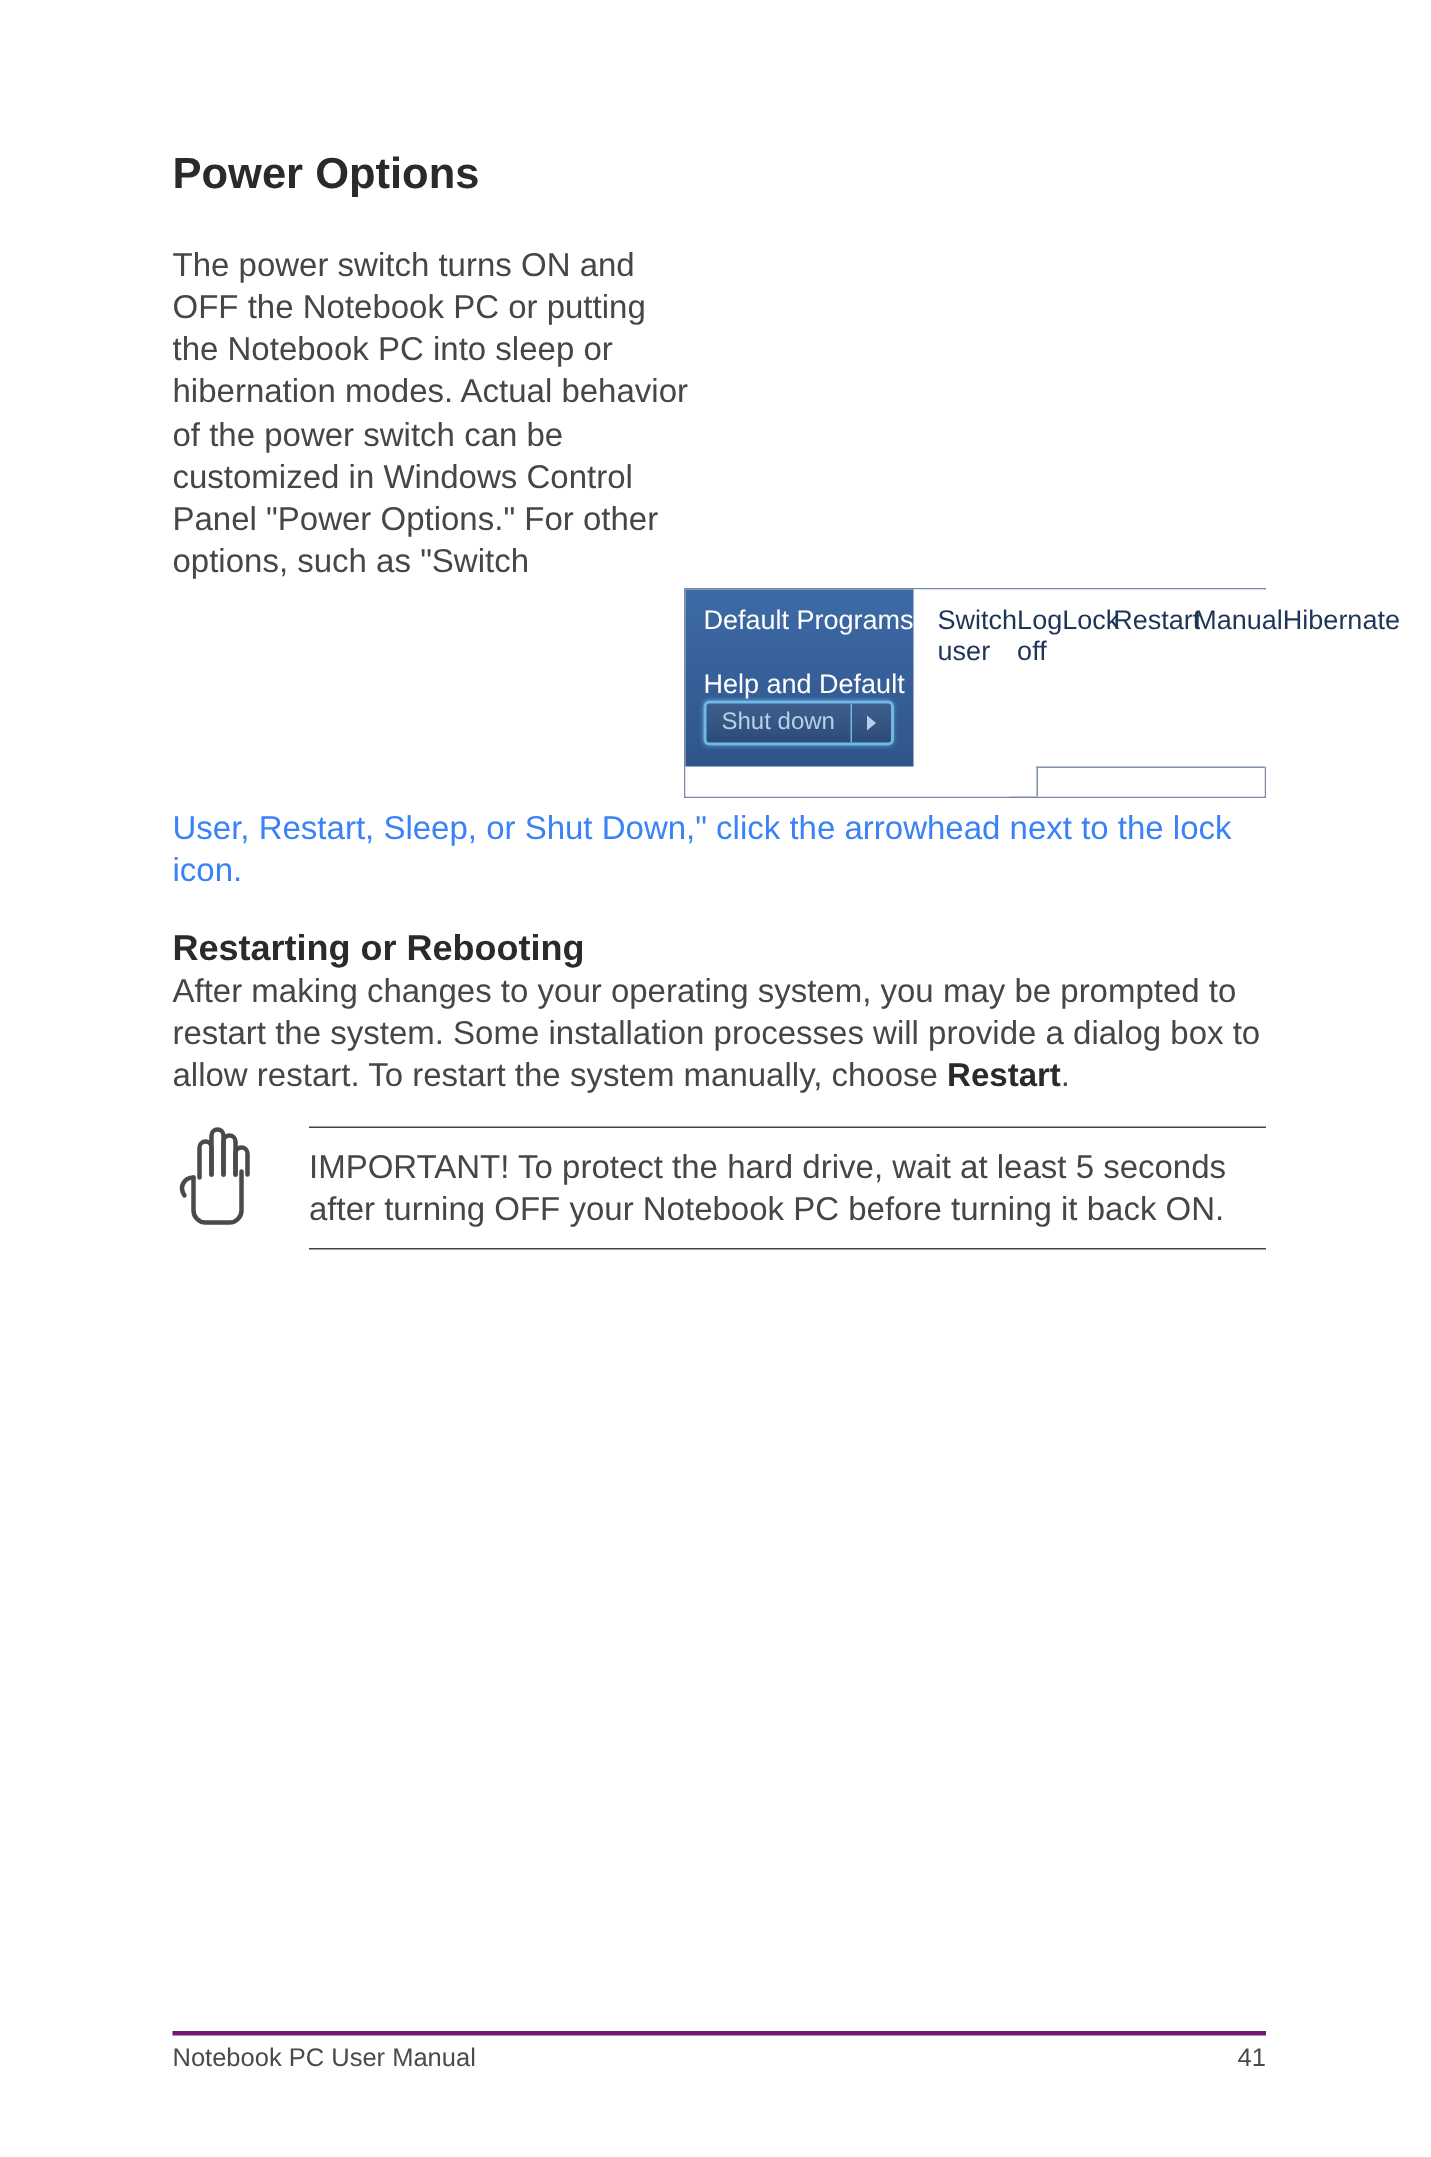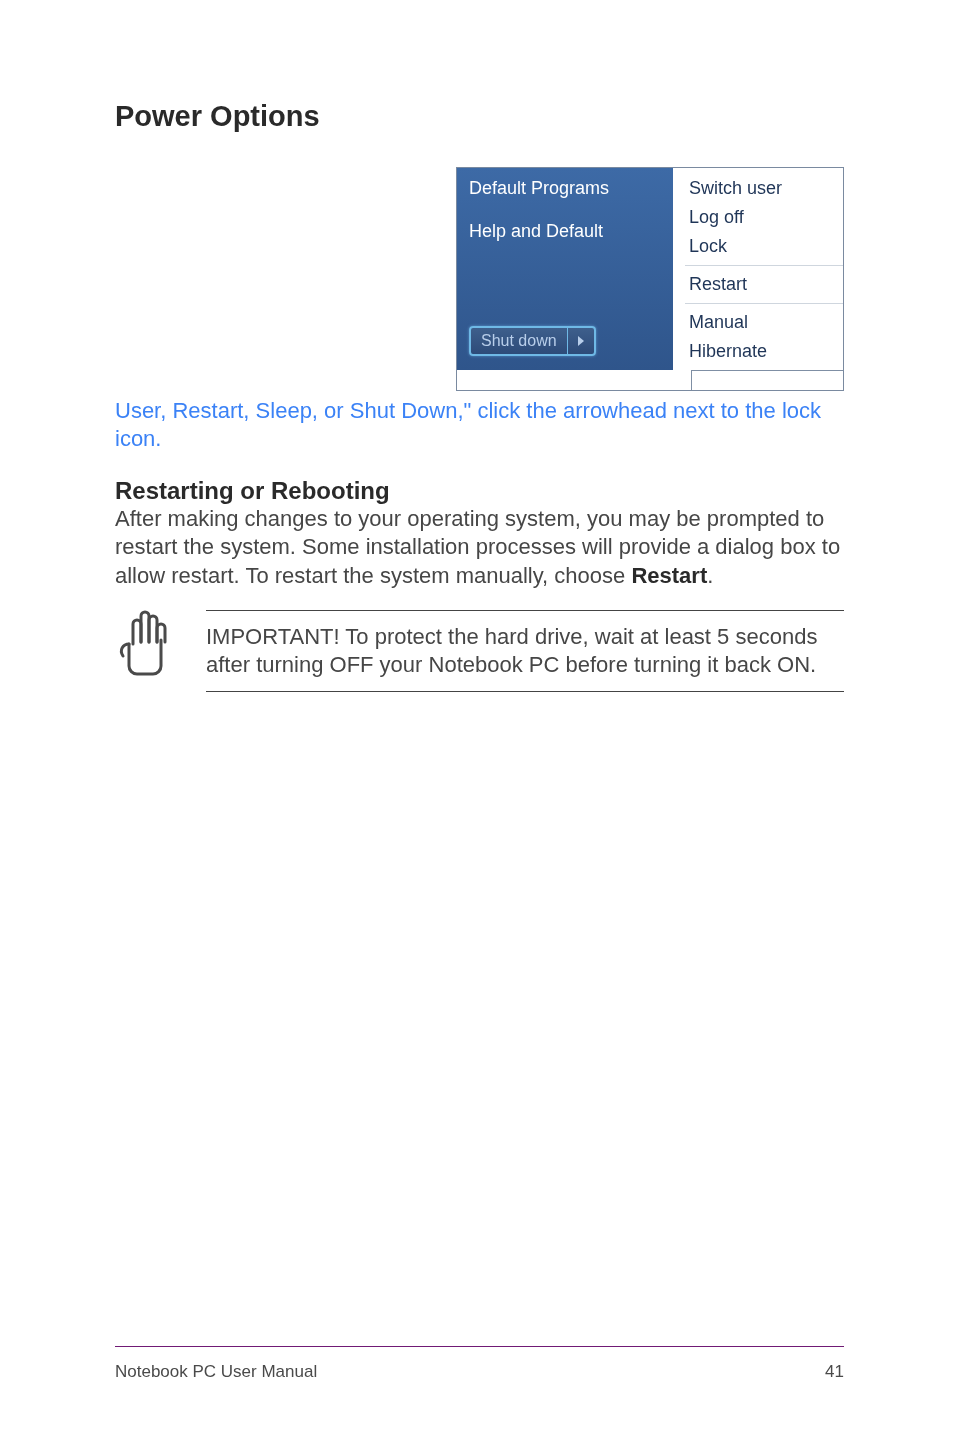--- a/index.html
+++ b/index.html
@@ -75,21 +75,21 @@
       border-left: 1px solid #6fb9e6;
       display: flex;
       align-items: center;
     }
     .shut-arrow svg { display: block; }
     .shot-right {
       flex: 1;
       background: #ffffff;
       padding: 6px 0 4px 16px;
       display: flex;
-      flex-direction: column;
+      flex-direction: row;
     }
     .menu-item {
       font-size: 18px;
       color: #1f3557;
       padding: 4px 0;
     }
     .menu-sep {
       border-top: 1px solid #cfd6de;
       margin: 4px 0 4px -4px;
     }
@@ -140,35 +140,38 @@
       padding: 12px 0;
       font-size: 22px;
       line-height: 1.28;
       color: #464646;
     }
     .footer {
       position: absolute;
       bottom: 56px;
       left: 115px;
       right: 110px;
-      border-top: 1px solid #701a75;
-      padding-top: 15px;
+      border-top: 3px solid #701a75;
+      padding-top: 5px;
       display: flex;
       justify-content: space-between;
       font-size: 17px;
       color: #4a4a4a;
     }
     b { font-weight: 700; color: #2a2a2a; }
   </style>
 </head>
 <body>
 
 <h2 class="power-options">Power Options</h2>
 
 <div class="top-block">
+  <div class="left-text">
+    <p class="body">The power switch turns ON and OFF the Notebook PC or putting the Notebook PC into sleep or hibernation modes. Actual behavior of the power switch can be customized in Windows Control Panel "Power Options." For other options, such as "Switch</p>
+  </div>
 
   <div class="screenshot">
     <div class="shot-row">
       <div class="shot-left">
         <div class="shot-left-top">
           <span class="start-link">Default Programs</span>
           <span class="start-link">Help and Default</span>
         </div>
         <div class="shut-wrap">
           <span class="shut-btn">

